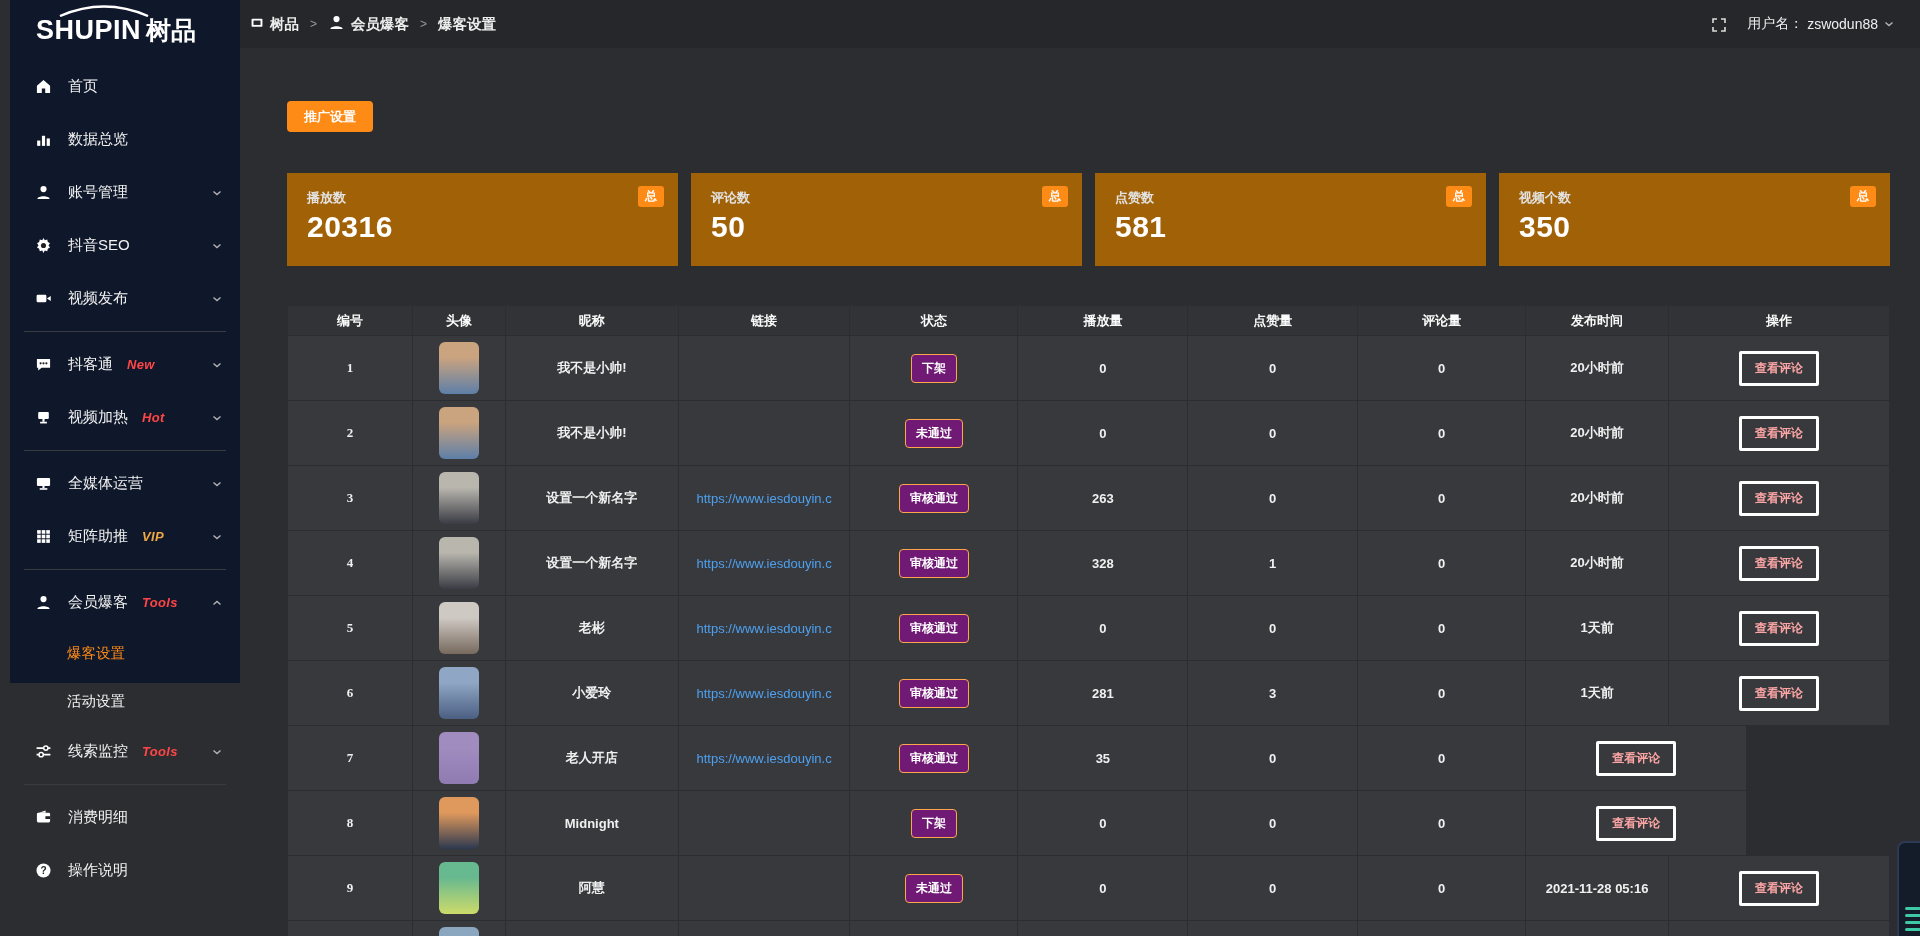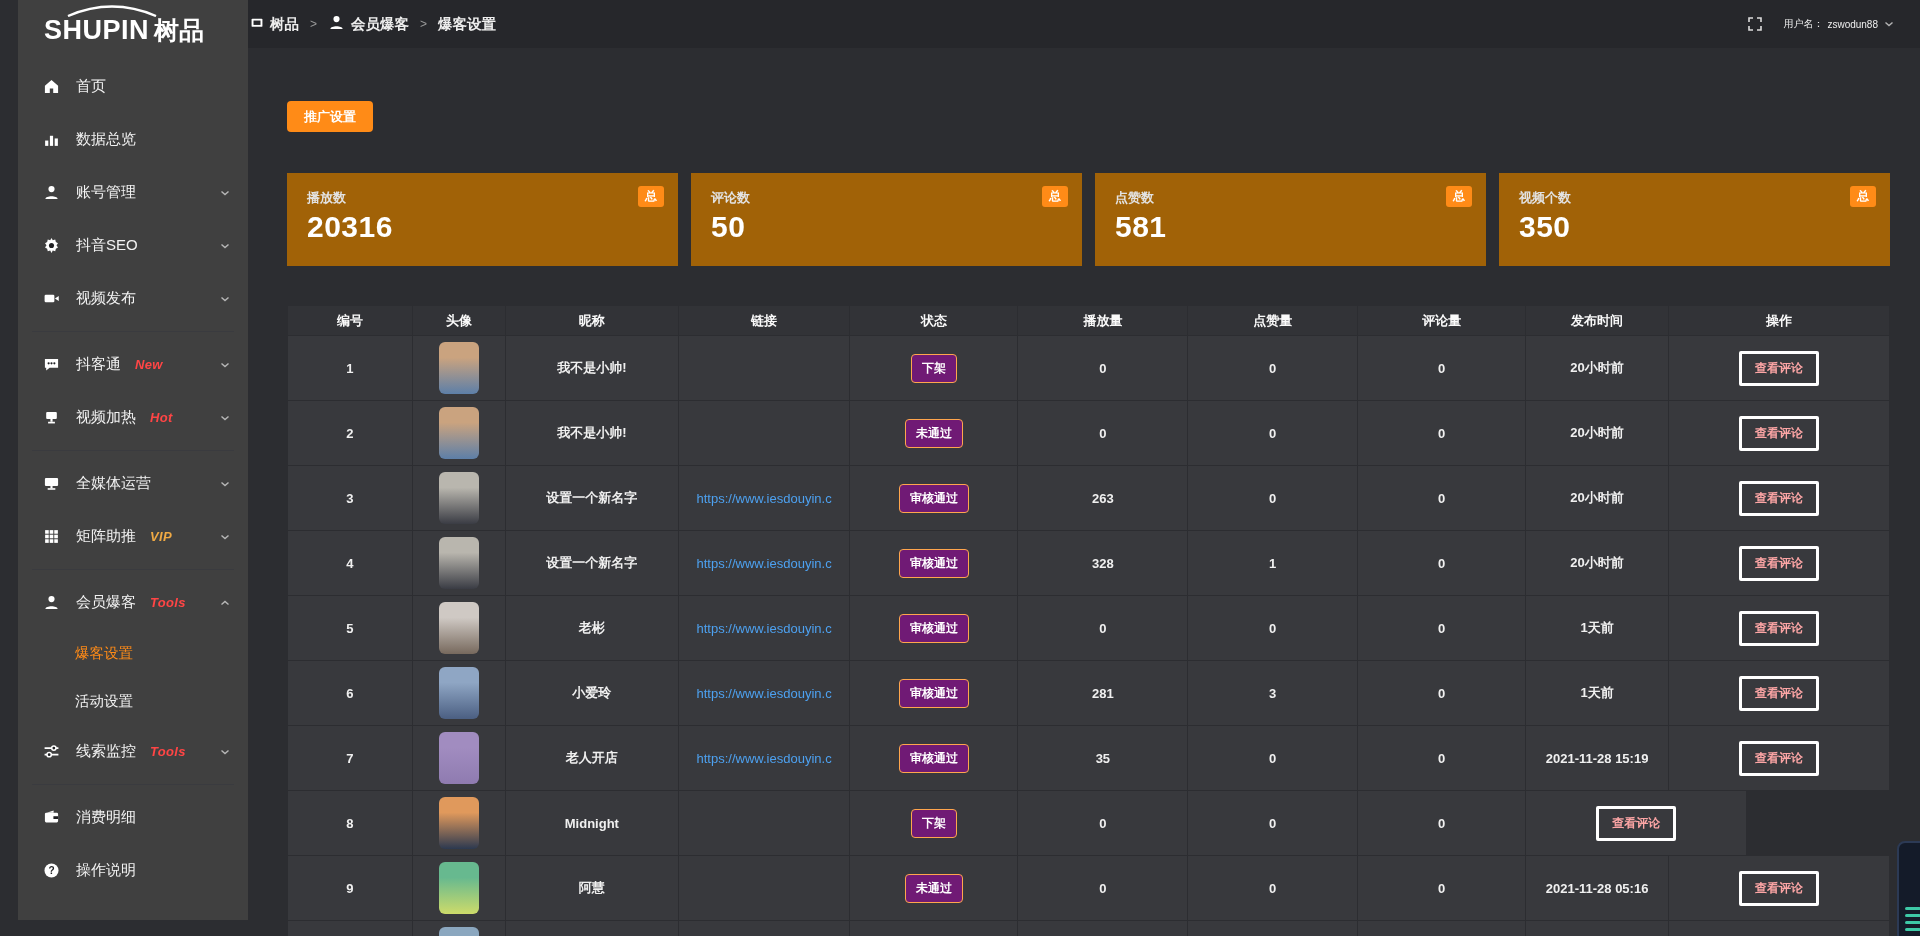--- a/index.html
+++ b/index.html
@@ -1,20 +1,20 @@
 <!DOCTYPE html>
 <html><head>
 <meta charset="utf-8">
 <style>
   * { box-sizing: border-box; margin: 0; padding: 0; }
   html, body { width: 1920px; height: 936px; overflow: hidden; background: #2c2d31;
     font-family: "Liberation Sans", "DejaVu Sans", sans-serif; }
 
   
-  .sidebar { position: fixed; left: 18px; top: 0; width: 230px; height: 920px; background: #404040; z-index: 5; }
+  .sidebar { position: fixed; left: 10px; top: 0; width: 230px; height: 683px; background: #0f172a; z-index: 5; }
   .logo { height: 54px; padding: 14px 0 0 26px; position: relative; color: #fff; white-space: nowrap; }
   .logo-arc { position: absolute; top: 3px; left: 46px; }
   .logo-en { font-size: 27px; font-weight: 800; letter-spacing: .5px; }
   .logo-cn { font-size: 25px; font-weight: 800; margin-left: 5px; }
   .side-nav { padding-top: 6px; }
   .side-item { height: 53px; display: flex; align-items: center; padding: 0 16px 0 24px;
     color: #f2f2f2; font-size: 15px; cursor: pointer; }
   .side-item .icon { width: 19px; margin-right: 15px; display: inline-flex; justify-content: center; }
   .side-badge { font-style: italic; font-weight: bold; font-size: 13px; margin-left: 14px; letter-spacing: .3px; }
   .badge-red { color: #ff4545; } .badge-gold { color: #efa944; }
@@ -22,21 +22,21 @@
   .chev.up svg { transform: rotate(180deg); }
   .side-divider { height: 1px; background: #3a3b3f; margin: 6px 14px; }
   .side-subitem { height: 48px; line-height: 48px; padding-left: 57px; font-size: 14.5px; color: #f2f2f2; cursor: pointer; }
   .side-subitem.active { color: #ff8b17; }
 
   
   .topbar { margin-left: 230px; height: 48px; background: #26272b; display: flex; align-items: center; padding: 0 24px 0 20px; }
   .crumbs { display: flex; align-items: center; gap: 11px; color: #eee; font-size: 14.5px; font-weight: 600; }
   .crumb { display: flex; align-items: center; gap: 6px; cursor: pointer; }
   .crumb-sep { color: #9a9a9a; font-size: 12px; font-weight: 400; }
-  .topbar-right { margin-left: auto; display: flex; align-items: center; gap: 20px; color: #eee; font-size: 10px; }
+  .topbar-right { margin-left: auto; display: flex; align-items: flex-end; gap: 20px; color: #eee; font-size: 14px; }
   .user-menu { display: flex; align-items: center; gap: 4px; cursor: pointer; }
   .fs-icon { display: inline-flex; cursor: pointer; }
 
   
   .content { margin-left: 230px; padding: 53px 30px 0 57px; }
   .promo-btn { background: #ff8b17; color: #fff; border: none; border-radius: 4px; font-size: 13px;
     height: 31px; padding: 0 17px; cursor: pointer; font-weight: 600; }
   .cards { display: flex; gap: 13px; margin-top: 41px; }
   .card { flex: 1; height: 93px; background: #a16207; position: relative; padding: 16px 20px; }
   .card-label { font-size: 13px; color: #e3e3e3; font-weight: 600; }
@@ -44,21 +44,21 @@
   .card-badge { position: absolute; top: 13px; right: 14px; background: #ff8b17; color: #fff;
     font-size: 12px; padding: 2px 7px; border-radius: 3px; font-weight: 600; }
 
   
   .table { margin-top: 39px; border-top: 1px solid #2c2d31; border-left: 1px solid #2c2d31; }
   .trow { display: flex; }
   .tcell { border-right: 1px solid #2c2d31; border-bottom: 1px solid #2c2d31; display: flex;
     align-items: center; justify-content: center; color: #f0f0f0; font-size: 13px;
     background: #38393d; height: 65px; overflow: hidden; }
   .thead .tcell { background: #323337; height: 30px; color: #fafafa; font-weight: 700; }
-  .c1 { width: 7.8%; } .c2 { width: 5.8%; } .c3 { width: 10.8%; } .c4 { width: 10.7%; }
+  .c1 { width: 7.8%; font-family: Liberation Serif, serif; } .c2 { width: 5.8%; } .c3 { width: 10.8%; } .c4 { width: 10.7%; }
   .c5 { width: 10.5%; } .c6 { width: 10.6%; } .c7 { width: 10.6%; } .c8 { width: 10.5%; }
   .c9 { width: 8.9%; } .c10 { width: 13.8%; }
   .bold { font-weight: 700; }
   .avatar { width: 40px; height: 52px; border-radius: 6px; }
   .link { color: #4da1f0; white-space: nowrap; padding: 0 4px; cursor: pointer; }
   .status-badge { background: #701a75; border: 1px solid #ffa64d; color: #fff; font-size: 12px;
     padding: 5px 10px; border-radius: 4px; cursor: pointer; white-space: nowrap; font-weight: 600; }
   .action-btn { background: transparent; border: 3px solid #ffffff; color: #fca5a5; font-size: 12px;
     padding: 6px 13px; border-radius: 2px; cursor: pointer; font-weight: bold; }
 
@@ -474,21 +474,20 @@
        <div class="tcell c3 bold">老人开店</div>
        <div class="tcell c4">
           <span class="link">https://www.iesdouyin.c</span>
         </div>
        <div class="tcell c5">
           <span class="status-badge">审核通过</span>
         </div>
        <div class="tcell c6 bold">35</div>
        <div class="tcell c7 bold">0</div>
        <div class="tcell c8 bold">0</div>
-       <div class="tcell c9 bold">2021-11-28 15:19</div>
        <div class="tcell c10">
           <button class="action-btn">查看评论</button>
         </div>
      </div>
       <div class="trow">
        <div class="tcell c1 bold">8</div>
        <div class="tcell c2">
           <span class="avatar" style="background:linear-gradient(180deg,#e0995c 30%,#2c3950)"></span>
         </div>
        <div class="tcell c3 bold">Midnight</div>

